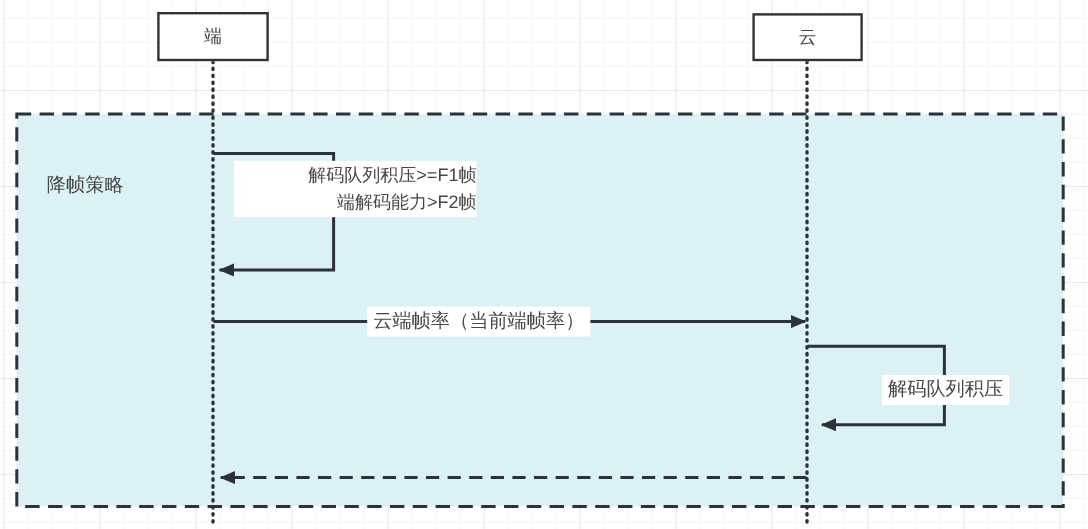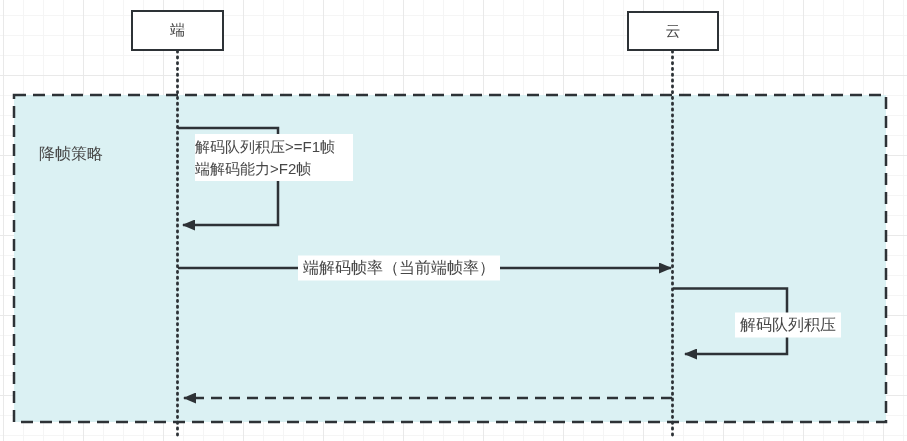--- a/index.html
+++ b/index.html
@@ -43,24 +43,24 @@
     position: absolute;
     left: 39px; top: 101px;
     font-size: 16px;
     color: #474747;
     white-space: nowrap;
     margin-top: 43px;
   }
   .note-box {
     position: absolute;
     left: 195px; top: 134px;
-    width: 158px;
+    width: 202px;
     background: #ffffff;
     padding: 2px 0;
-    text-align: left;
+    text-align: right;
     font-size: 15px;
     line-height: 21.5px;
     color: #474747;
     white-space: nowrap;
   }
   .msg-label {
     position: absolute;
     transform: translate(-50%, -50%);
     background: #ffffff;
     padding: 2px 5px;
@@ -101,16 +101,16 @@
   <div class="frame-title">降帧策略</div>
 
   <div class="actor-box actor-client">端</div>
   <div class="actor-box actor-cloud">云</div>
 
   <div class="note-box">
     <div>解码队列积压&gt;=F1帧</div>
     <div>端解码能力&gt;F2帧</div>
   </div>
 
-  <div class="msg-label request">端解码帧率（当前端帧率）</div>
+  <div class="msg-label request">云端帧率（当前端帧率）</div>
   <div class="msg-label encode">解码队列积压</div>
 
 </div>
 
 </body></html>

